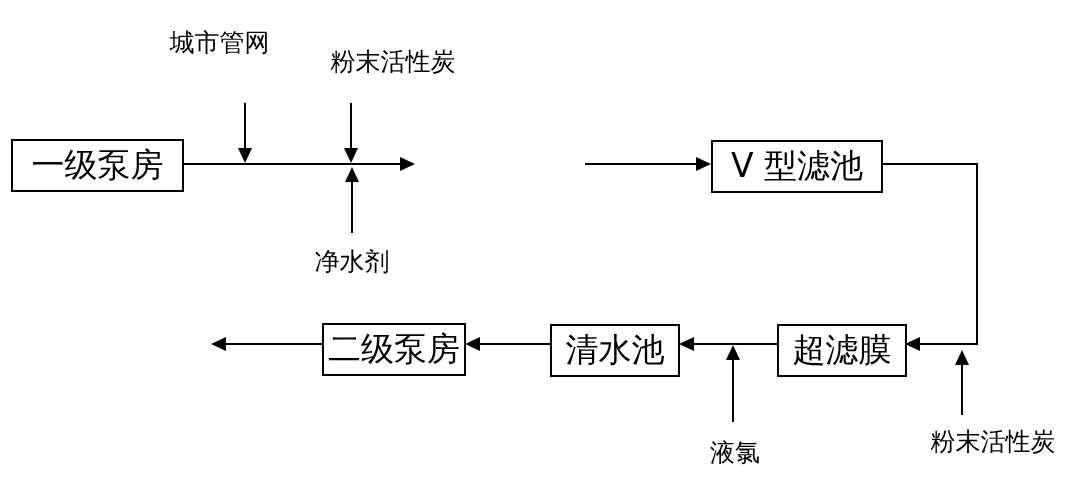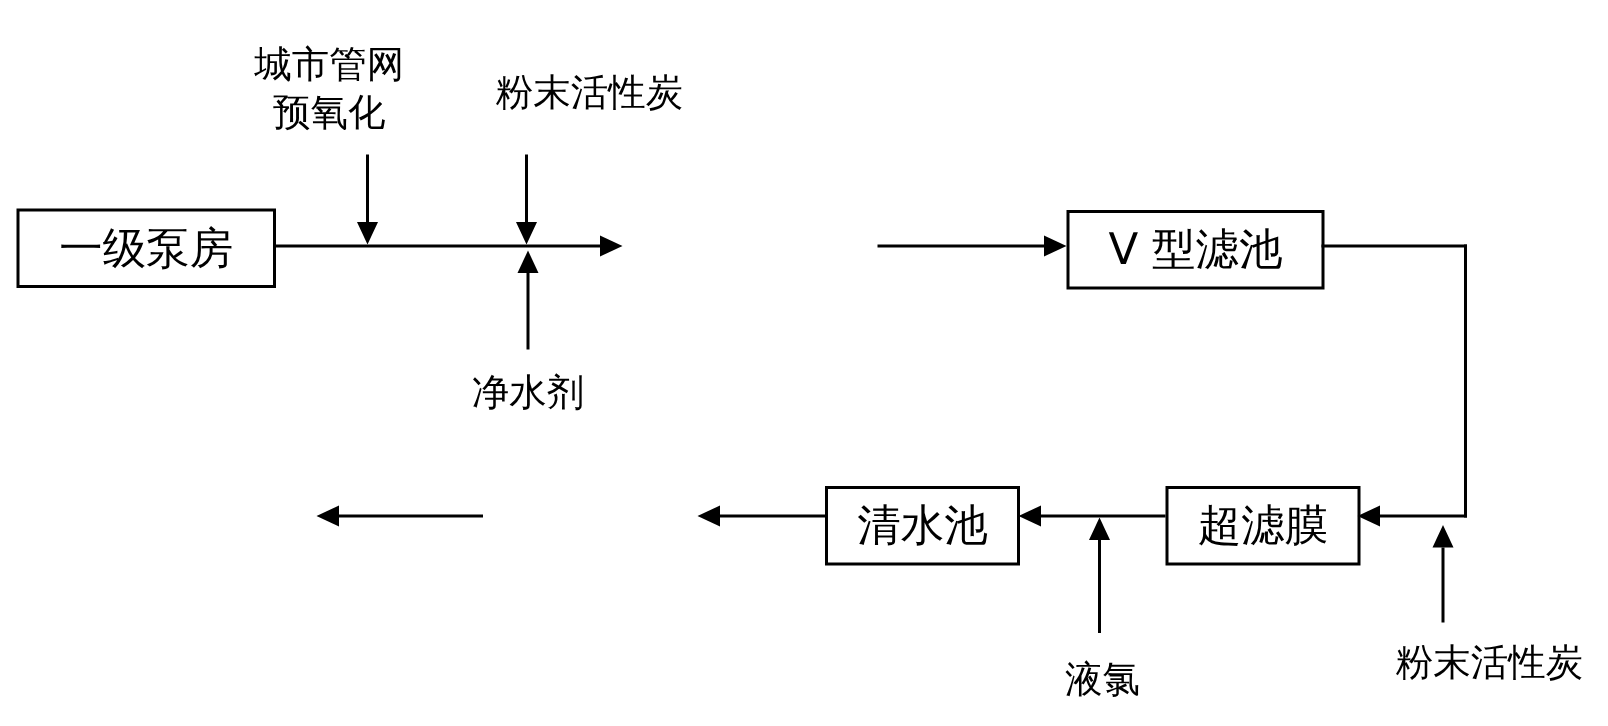--- a/index.html
+++ b/index.html
@@ -13,21 +13,21 @@
     overflow: hidden;
   }
   .box {
     position: absolute;
     box-sizing: border-box;
     border: 2px solid #000000;
     background: #ffffff;
     display: flex;
     align-items: center;
     justify-content: center;
-    font-size: 29px;
+    font-size: 33px;
     white-space: nowrap;
   }
   .hline { position: absolute; height: 2px; background: #000000; }
   .vline { position: absolute; width: 2px; background: #000000; }
   .ah { position: absolute; width: 0; height: 0; }
   .ah-right { border-top: 7px solid transparent; border-bottom: 7px solid transparent; border-left: 15px solid #000000; }
   .ah-left  { border-top: 7px solid transparent; border-bottom: 7px solid transparent; border-right: 15px solid #000000; }
   .ah-down  { border-left: 7px solid transparent; border-right: 7px solid transparent; border-top: 15px solid #000000; }
   .ah-up    { border-left: 7px solid transparent; border-right: 7px solid transparent; border-bottom: 15px solid #000000; }
   .label {
@@ -86,20 +86,21 @@
 </style>
 </head>
 <body>
 
 <div id="canvas">
 
   <div class="box" id="b1">一级泵房</div>
   <div class="box" id="b3">V 型滤池</div>
   <div class="box" id="b4">超滤膜</div>
   <div class="box" id="b5">清水池</div>
+  <div class="box" id="b6">二级泵房</div>
 
   <div class="hline" id="l1"></div>
   <div class="ah ah-right" id="ah1"></div>
   <div class="hline" id="l2"></div>
   <div class="ah ah-right" id="ah2"></div>
   <div class="hline" id="l3"></div>
   <div class="vline" id="v1"></div>
 
   <div class="hline" id="l4"></div>
   <div class="ah ah-left" id="ah3"></div>
@@ -120,20 +121,19 @@
   <div class="vline" id="a3v"></div>
 
   <div class="ah ah-up" id="a4h"></div>
   <div class="vline" id="a4v"></div>
 
   <div class="ah ah-up" id="a5h"></div>
   <div class="vline" id="a5v"></div>
 
   <div class="label" id="t1">
     <div>城市管网</div>
-    <div>预氧化</div>
   </div>
   <div class="label" id="t2">粉末活性炭</div>
   <div class="label" id="t3">净水剂</div>
   <div class="label" id="t4">液氯</div>
   <div class="label" id="t5">粉末活性炭</div>
 
 </div>
 
 </body></html>

